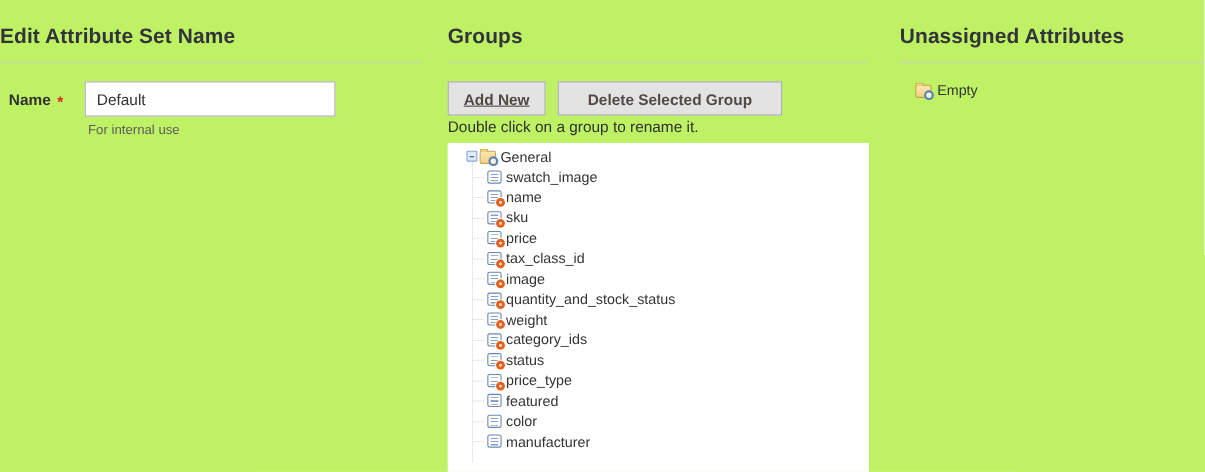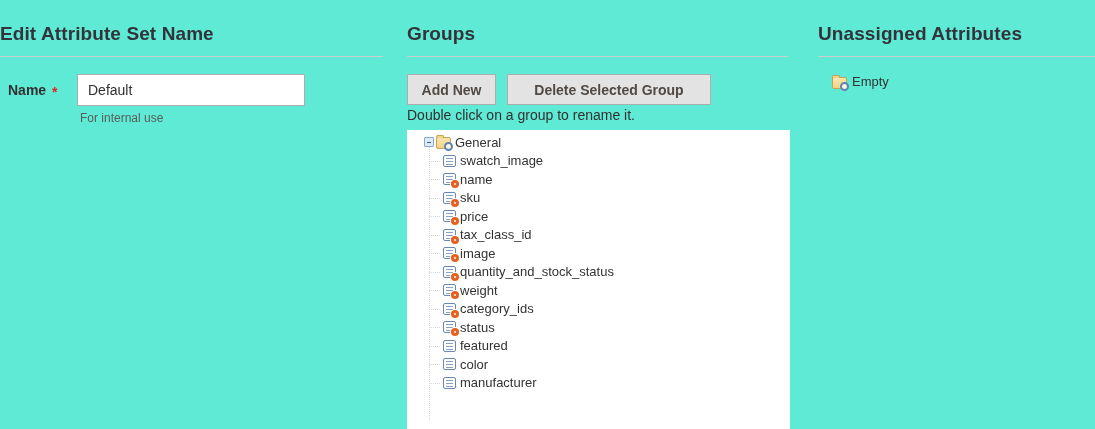--- a/index.html
+++ b/index.html
@@ -2,21 +2,21 @@
 <html><head>
 <meta charset="utf-8">
 <style>
   * { margin: 0; padding: 0; box-sizing: border-box; }
   html, body { background: #fff; }
   #page {
     position: relative;
     width: 1095px;
     height: 429px;
     overflow: hidden;
-    background: #5eead4;
+    background: #bef264;
     font-family: "Liberation Sans", sans-serif;
     color: #303030;
   }
   .panel-title {
     position: absolute;
     top: 23px;
     font-size: 19px;
     font-weight: 700;
     color: #33333b;
     letter-spacing: 0.1px;
@@ -73,21 +73,21 @@
     top: 74px;
     height: 31px;
     background: #e3e3e3;
     border: 1px solid #adadad;
     color: #514943;
     font-family: "Liberation Sans", sans-serif;
     font-size: 14px;
     font-weight: 700;
     cursor: pointer;
   }
-  #btn-add-new { left: 407px; width: 89px; }
+  #btn-add-new { left: 407px; width: 89px; text-decoration: underline; }
   #btn-delete-group { left: 507px; width: 204px; }
 
   .groups-hint {
     position: absolute;
     left: 407px;
     top: 107px;
     font-size: 14px;
     color: #303030;
   }
 
@@ -307,20 +307,24 @@
     <span class="attr-icon system"></span>
     <span class="t-label">category_ids</span>
   </div>
 
 
   <div class="tree-row child">
     <span class="attr-icon system"></span>
     <span class="t-label">status</span>
   </div>
 
+  <div class="tree-row child">
+    <span class="attr-icon system"></span>
+    <span class="t-label">price_type</span>
+  </div>
 
   <div class="tree-row child">
     <span class="attr-icon"></span>
     <span class="t-label">featured</span>
   </div>
 
   <div class="tree-row child">
     <span class="attr-icon"></span>
     <span class="t-label">color</span>
   </div>

